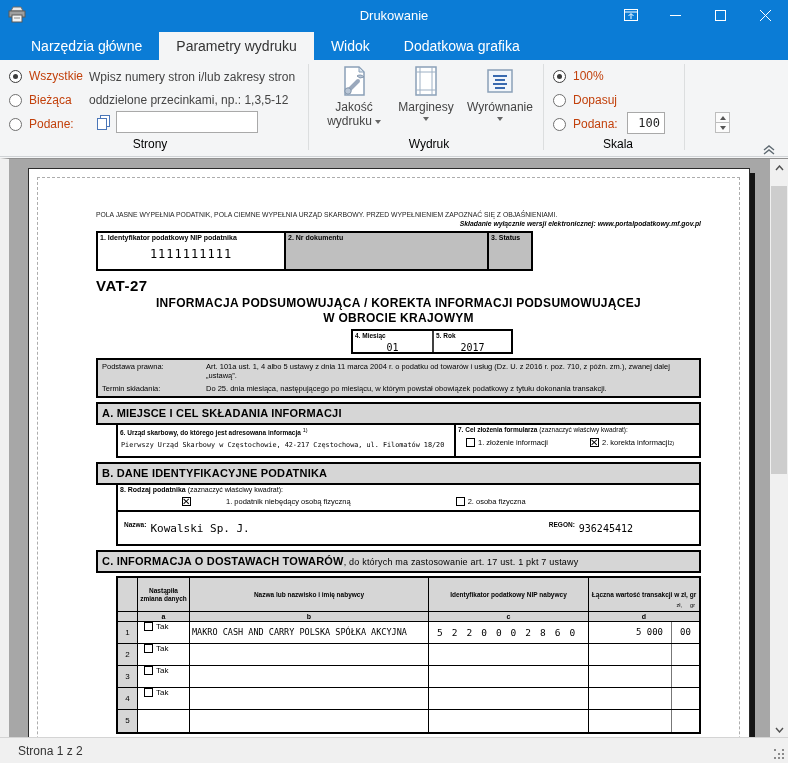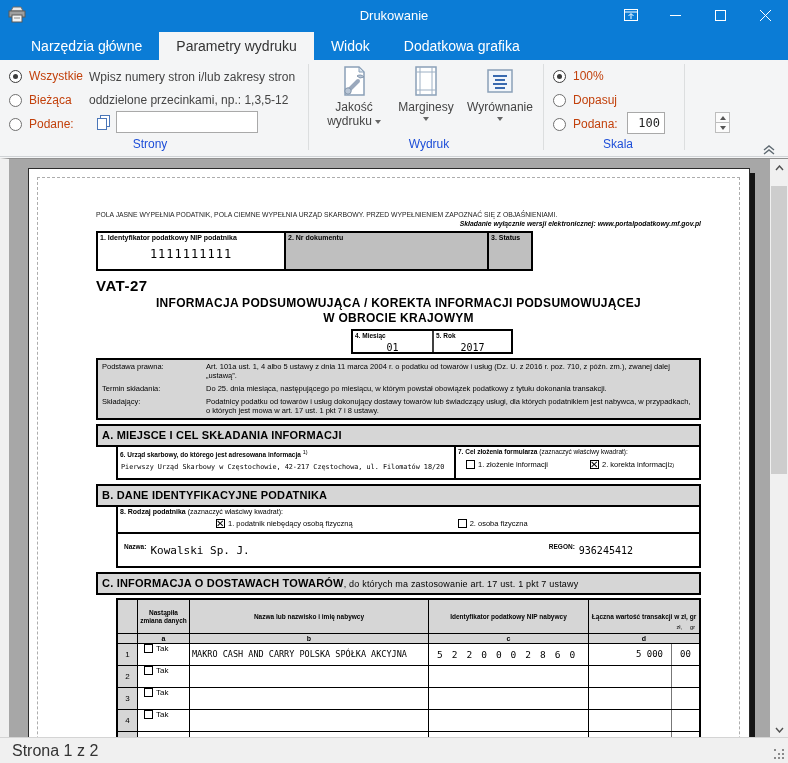--- a/index.html
+++ b/index.html
@@ -15,21 +15,21 @@
   .win-btn { width:45px; height:30px; display:flex; align-items:center; justify-content:center; cursor:default; }
 
   
   .tabbar { position:absolute; left:0; top:30px; width:788px; height:30px; background:#0b7cd6; display:flex; align-items:flex-end; padding-left:14px; }
   .tab { height:28px; padding:0 17px; display:flex; align-items:center; color:#fff; font-size:14px; cursor:default; }
   .tab.active { background:#f4f5f6; color:#333; }
 
   
   .ribbon { position:absolute; left:0; top:60px; width:788px; height:97px; background:#f4f5f6; border-bottom:1px solid #d0d3d6; }
   .vsep { position:absolute; top:4px; height:86px; width:1px; background:#dcdedf; }
-  .grp-label { position:absolute; top:77px; font-size:12px; color:#1d4ed8; text-align:center; }
+  .grp-label { position:absolute; top:77px; font-size:12px; color:#000000; text-align:center; }
 
   .radio-row { position:absolute; display:flex; align-items:center; height:18px; cursor:default; }
   .rb { width:13px; height:13px; border:1px solid #707070; border-radius:50%; background:#fff; margin-right:7px; position:relative; flex:none; }
   .rb.on { border-color:#3c3c3c; }
   .rb.on::after { content:""; position:absolute; left:3px; top:3px; width:5px; height:5px; border-radius:50%; background:#3c3c3c; }
   .rlabel { font-size:12px; color:#c2410c; }
   .hint { position:absolute; font-size:12px; color:#444; white-space:nowrap; }
   .pages-input { position:absolute; left:116px; top:51px; width:142px; height:22px; border:1px solid #a9a9a9; background:#fff; font-size:12px; padding:0 4px; font-family:"Liberation Sans",sans-serif; }
   .pages-icon { position:absolute; left:96px; top:54px; width:16px; height:16px; }
 
@@ -53,21 +53,21 @@
   .preview { position:absolute; left:0; top:158px; width:788px; height:579px; background:#a7a7a7; border-left:9px solid #f0f0f0; border-top:1px solid #8f8f8f; overflow:hidden; }
   .page { position:absolute; left:19px; top:9px; width:722px; height:900px; background:#fff; border:1px solid #2b2b2b; box-shadow:5px 5px 0 #141414; }
   .margins-dashed { position:absolute; left:8px; top:8px; right:9px; bottom:8px; border:1px dashed #adadad; }
 
   
   .sb { position:absolute; right:0; top:0; width:18px; height:579px; background:#f0f0f0; }
   .sb-arrow { position:absolute; left:0; width:18px; height:17px; display:flex; align-items:center; justify-content:center; }
   .sb-thumb { position:absolute; left:1px; top:27px; width:16px; height:288px; background:#cdcdcd; }
 
   
-  .statusbar { position:absolute; left:0; top:737px; width:788px; height:26px; background:#f0f0f0; border-top:1px solid #d4d4d4; font-size:16px; color:#333; display:flex; align-items:center; padding-left:12px; }
+  .statusbar { position:absolute; left:0; top:737px; width:788px; height:26px; background:#f0f0f0; border-top:1px solid #d4d4d4; font-size:12px; color:#333; display:flex; align-items:center; padding-left:18px; }
   .grip { position:absolute; right:4px; bottom:4px; width:10px; height:10px; }
   .grip::before { content:""; position:absolute; left:0; top:0; width:2px; height:2px; background:#8a8a8a;
     box-shadow:8px 0 0 #8a8a8a, 8px 4px 0 #8a8a8a, 8px 8px 0 #8a8a8a, 4px 4px 0 #8a8a8a, 4px 8px 0 #8a8a8a, 0 8px 0 #8a8a8a; }
 
   
   .form { position:absolute; left:67px; top:42px; width:605px; color:#000; }
   .note { font-size:6.8px; color:#1a1a1a; white-space:nowrap; height:9px; }
   .enote { font-size:6.8px; font-weight:bold; font-style:italic; text-align:right; height:9px; margin-bottom:2px; }
 
   .idrow { display:flex; width:437px; height:40px; border:2px solid #000; }
@@ -105,21 +105,21 @@
   .urz-val { font-size:6.8px; white-space:nowrap; padding:3px 2px 0 3px; }
   .box7 { flex:1; }
   .cbrow { display:flex; align-items:center; margin-top:3px; padding-left:10px; }
   .fcb { width:9px; height:9px; border:1px solid #000; background:#fff; position:relative; flex:none; margin-right:3px; }
   .fcb.checked::before { content:"\2715"; position:absolute; left:-1px; top:-2px; font-size:10px; line-height:11px; }
   .cb-label { font-size:7.5px; }
   .cb-item { display:flex; align-items:center; }
 
   .box8 { width:585px; margin-left:20px; border:2px solid #000; border-top:none; height:27px; }
   .box8 .cbrow { margin-top:2px; }
-  .box8 .cb-item:first-child { margin-left:88px; }
+  .box8 .cb-item:first-child { margin-left:54px;gap:32px; }
   .box8 .cb-item:last-child { margin-left:105px; }
 
   .nazwa-row { width:585px; margin-left:20px; border:2px solid #000; border-top:none; height:34px; display:flex; align-items:center; padding:0 6px; }
   .tiny-label { font-size:6.5px; font-weight:bold; margin-right:4px; position:relative; top:-4px; }
   .nazwa-val { font-size:11px; }
   .regon-wrap { margin-left:auto; display:flex; align-items:center; padding-right:60px; }
   .regon-val { font-size:10px; }
 
   
   .ctable { width:585px; margin-left:20px; margin-top:3px; border:2px solid #000; }
@@ -333,24 +333,20 @@
 
         <div class="legal">
           <div class="legal-row">
             <div class="legal-label">Podstawa prawna:</div>
             <div class="legal-text">Art. 101a ust. 1, 4 albo 5 ustawy z dnia 11 marca 2004 r. o podatku od towarów i usług (Dz. U. z 2016 r. poz. 710, z późn. zm.), zwanej dalej „ustawą”.</div>
           </div>
           <div class="legal-row">
             <div class="legal-label">Termin składania:</div>
             <div class="legal-text">Do 25. dnia miesiąca, następującego po miesiącu, w którym powstał obowiązek podatkowy z tytułu dokonania transakcji.</div>
           </div>
-          <div class="legal-row">
-            <div class="legal-label">Składający:</div>
-            <div class="legal-text">Podatnicy podatku od towarów i usług dokonujący dostawy towarów lub świadczący usługi, dla których podatnikiem jest nabywca, w przypadkach, o których jest mowa w art. 17 ust. 1 pkt 7 i 8 ustawy.</div>
-          </div>
         </div>
 
         <div class="secbar">A. MIEJSCE I CEL SKŁADANIA INFORMACJI</div>
 
         <div class="box67">
           <div class="box6">
             <div class="fbox-label"><span>6. Urząd skarbowy, do którego jest adresowana informacja</span> <span class="sup">1)</span></div>
             <div class="val urz-val">Pierwszy Urząd Skarbowy w Częstochowie, 42-217 Częstochowa, ul. Filomatów 18/20</div>
           </div>
           <div class="box7">

